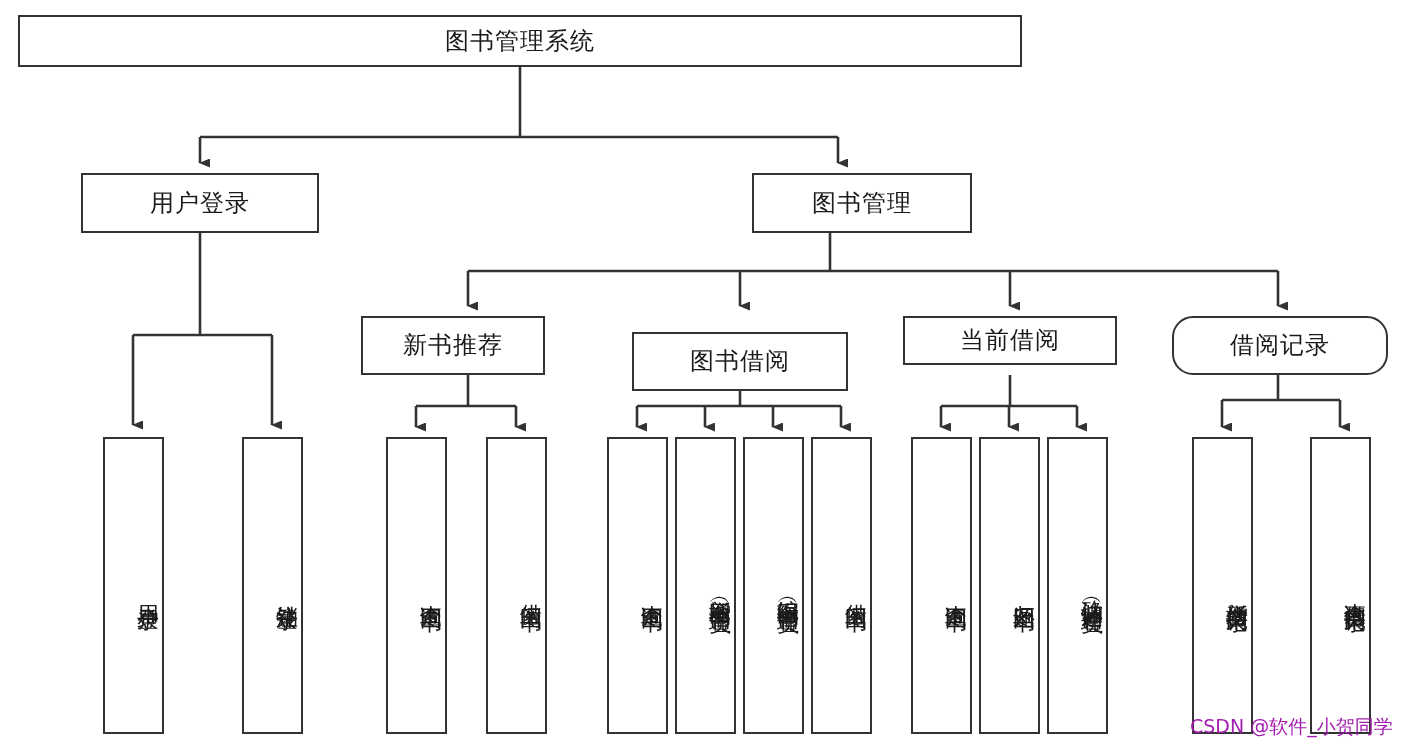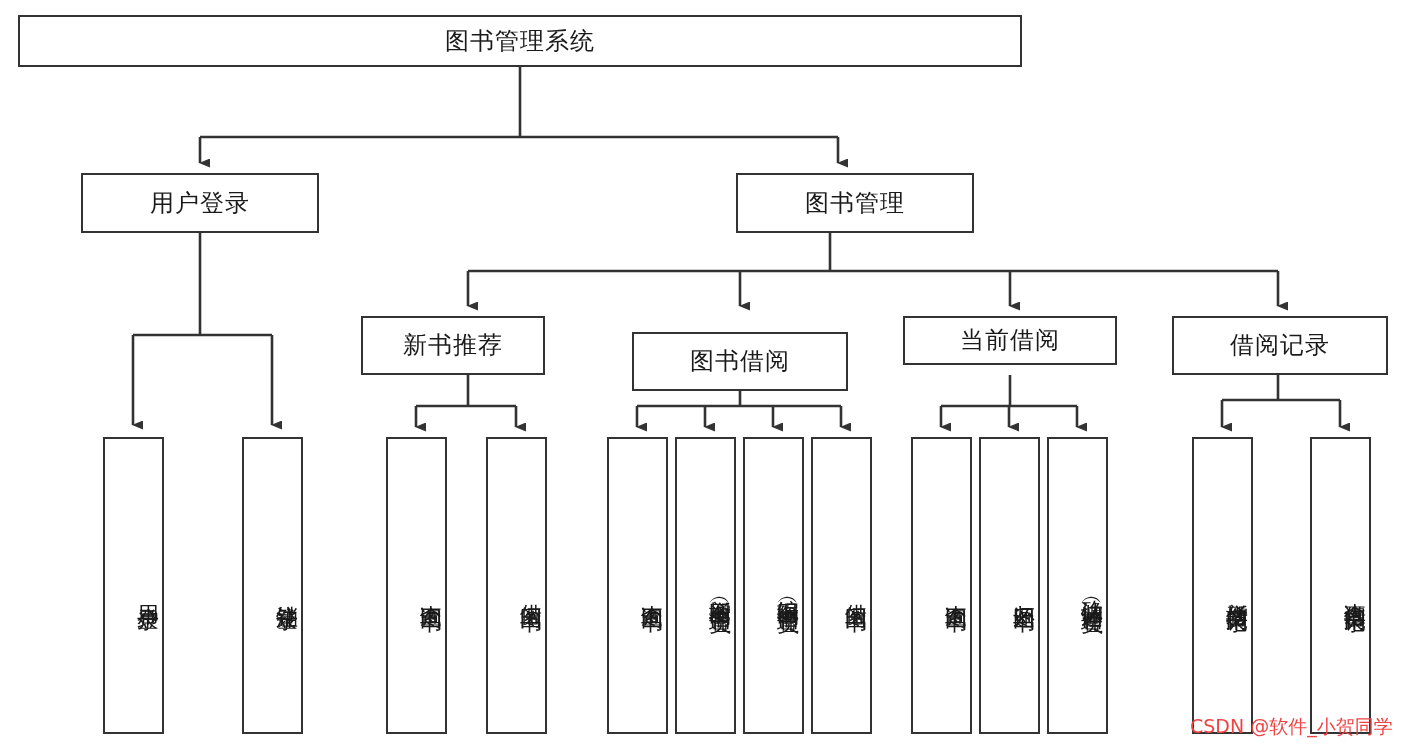--- a/index.html
+++ b/index.html
@@ -57,21 +57,21 @@
   .node.vertical .node-label {
     writing-mode: vertical-rl;
     text-orientation: upright;
     display: block;
   }
   .level-root {
     font-size: 25px;
   }
   .watermark {
     position: absolute;
-    color: #ef4444;
+    color: #a21caf;
     font-size: 19px;
     white-space: nowrap;
     z-index: 5;
     letter-spacing: 0px;
   }
 </style>
 </head>
 <body>
 
 <div id="diagram-root">
@@ -127,37 +127,37 @@
   </svg>
 
   <div class="node horizontal level-root" style="left:18px; top:15px; width:1004px; height:52px;">
     <span class="node-label">图书管理系统</span>
   </div>
 
   <div class="node horizontal" style="left:81px; top:173px; width:238px; height:60px;">
     <span class="node-label">用户登录</span>
   </div>
 
-  <div class="node horizontal" style="left:736px; top:173px; width:238px; height:60px;">
+  <div class="node horizontal" style="left:752px; top:173px; width:220px; height:60px;">
     <span class="node-label">图书管理</span>
   </div>
 
   <div class="node horizontal" style="left:361px; top:316px; width:184px; height:59px;">
     <span class="node-label">新书推荐</span>
   </div>
 
   <div class="node horizontal" style="left:632px; top:332px; width:216px; height:59px;">
     <span class="node-label">图书借阅</span>
   </div>
 
   <div class="node horizontal" style="left:903px; top:316px; width:214px; height:49px;">
     <span class="node-label">当前借阅</span>
   </div>
 
-  <div class="node horizontal" style="left:1172px; top:316px; width:216px; height:59px;">
+  <div class="node horizontal" style="left:1172px; top:316px; width:216px; height:59px;border-radius:21px;">
     <span class="node-label">借阅记录</span>
   </div>
 
   <div class="node vertical" style="left:103px; top:437px; width:61px; height:297px;">
     <span class="node-label">用户登录</span>
   </div>
 
   <div class="node vertical" style="left:242px; top:437px; width:61px; height:297px;">
     <span class="node-label">注销登录</span>
   </div>

